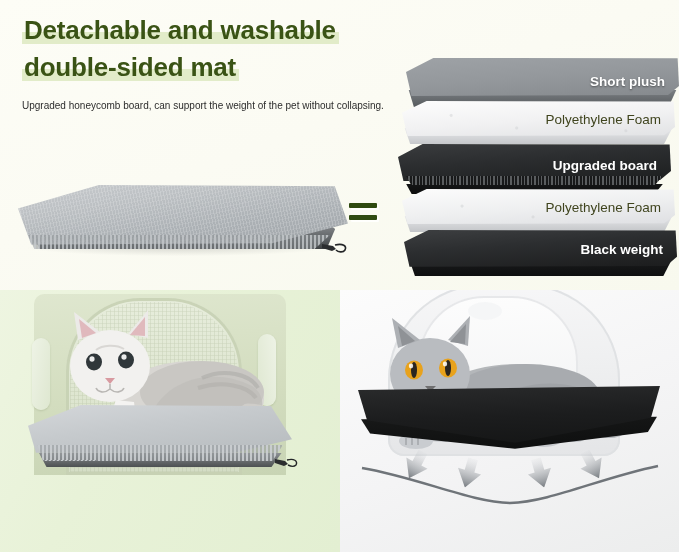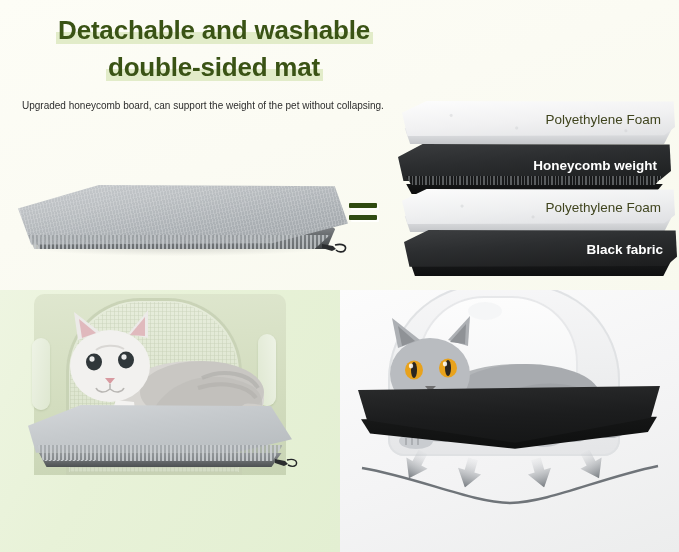--- a/index.html
+++ b/index.html
@@ -7,21 +7,21 @@
     width:679px;height:552px;overflow:hidden;
     font-family:"Liberation Sans", sans-serif;
     background:#fbfcf4;
   }
   #page{position:relative;width:679px;height:552px;overflow:hidden;background:#fbfcf4;}
 
   
   #top-section{position:absolute;left:0;top:0;width:679px;height:290px;
     background:linear-gradient(160deg,#fdfdf6 0%,#fbfbf3 45%,#f8f9ee 100%);overflow:hidden;}
 
-  #headline{position:absolute;left:24px;top:14px;width:380px;text-align:center;}
+  #headline{position:absolute;left:24px;top:14px;width:380px;}
   .hl-line{position:relative;display:inline-block;
     font-size:26px;font-weight:bold;color:#3a5315;letter-spacing:-0.2px;
     line-height:32px;white-space:nowrap;}
   .hl-line .hl-txt{position:relative;z-index:2;}
   .hl-line .hl-band{position:absolute;left:-2px;right:-3px;bottom:2px;height:12px;
     background:#e2ecc9;z-index:1;}
   #hl2{margin-top:5px;}
 
   #subtitle{position:absolute;left:22px;top:95px;width:372px;
     font-size:10px;line-height:22px;color:#2d2d2d;font-weight:normal;}
@@ -228,54 +228,61 @@
       </svg>
     </div>
 
     <div id="equals">
       <span class="eq-bar" id="eq-bar1"></span>
       <span class="eq-bar" id="eq-bar2"></span>
     </div>
 
     <div id="stack">
 
+      <div class="layer" id="layer1">
+        <div class="slab">
+          <div class="edge"></div>
+          <div class="face"></div>
+        </div>
+        <span class="lbl" style="color: rgb(255, 255, 255); font-weight: bold;">Short plush</span>
+      </div>
 
       <div class="layer" id="layer2">
         <div class="slab">
           <div class="edge"></div>
           <div class="face"></div>
           <div class="grain"></div>
         </div>
         <span class="lbl" style="color: rgb(63, 68, 30); font-weight: normal;">Polyethylene Foam</span>
       </div>
 
       <div class="layer" id="layer3">
         <div class="slab">
           <div class="edge"></div>
           <div class="face"></div>
           <div class="flute"></div>
         </div>
-        <span class="lbl" style="color: rgb(255, 255, 255); font-weight: bold;">Honeycomb weight</span>
+        <span class="lbl" style="color: rgb(255, 255, 255); font-weight: bold;">Upgraded board</span>
       </div>
 
       <div class="layer" id="layer4">
         <div class="slab">
           <div class="edge"></div>
           <div class="face"></div>
           <div class="grain"></div>
         </div>
         <span class="lbl" style="color: rgb(63, 68, 30); font-weight: normal;">Polyethylene Foam</span>
       </div>
 
       <div class="layer" id="layer5">
         <div class="slab">
           <div class="edge"></div>
           <div class="face"></div>
         </div>
-        <span class="lbl" style="color: rgb(255, 255, 255); font-weight: bold;">Black fabric</span>
+        <span class="lbl" style="color: rgb(255, 255, 255); font-weight: bold;">Black weight</span>
       </div>
 
     </div>
   </div>
 
   <div id="bottom-section">
 
     <div id="panel-left">
       <div id="carrier">
         <div id="carrier-body"></div>

